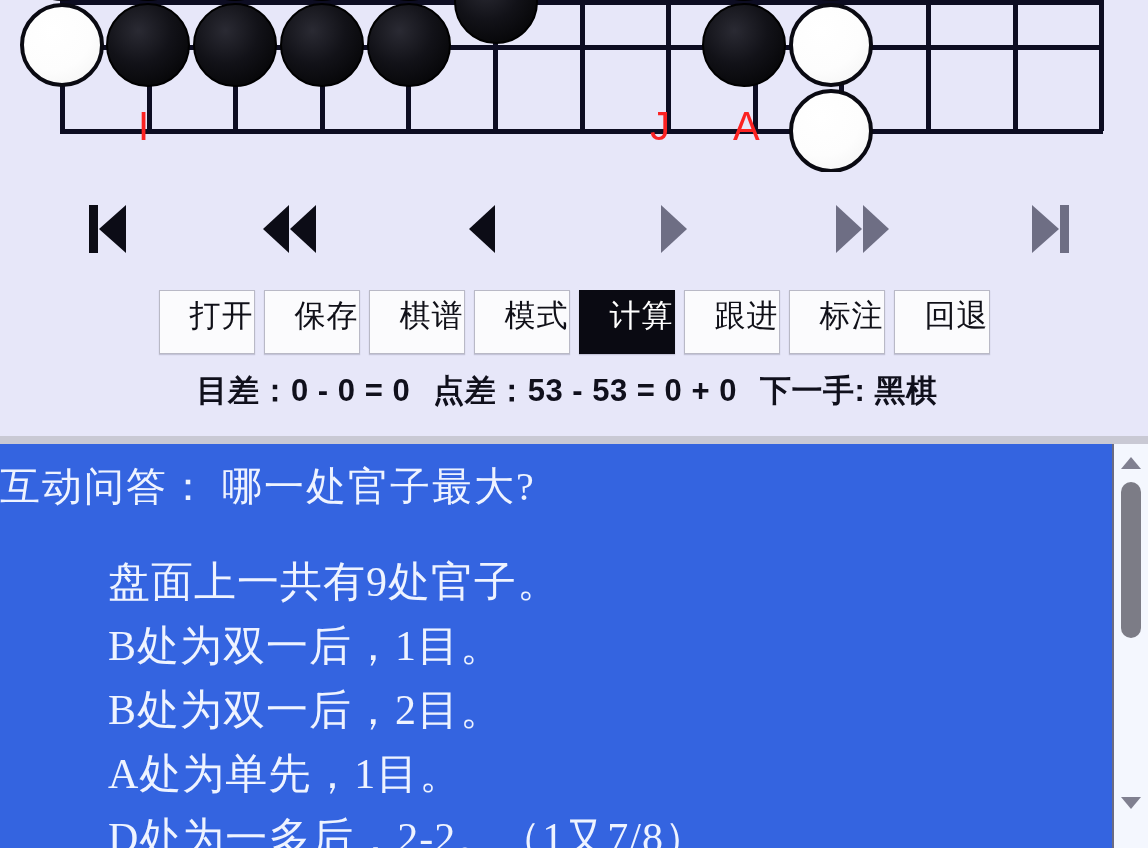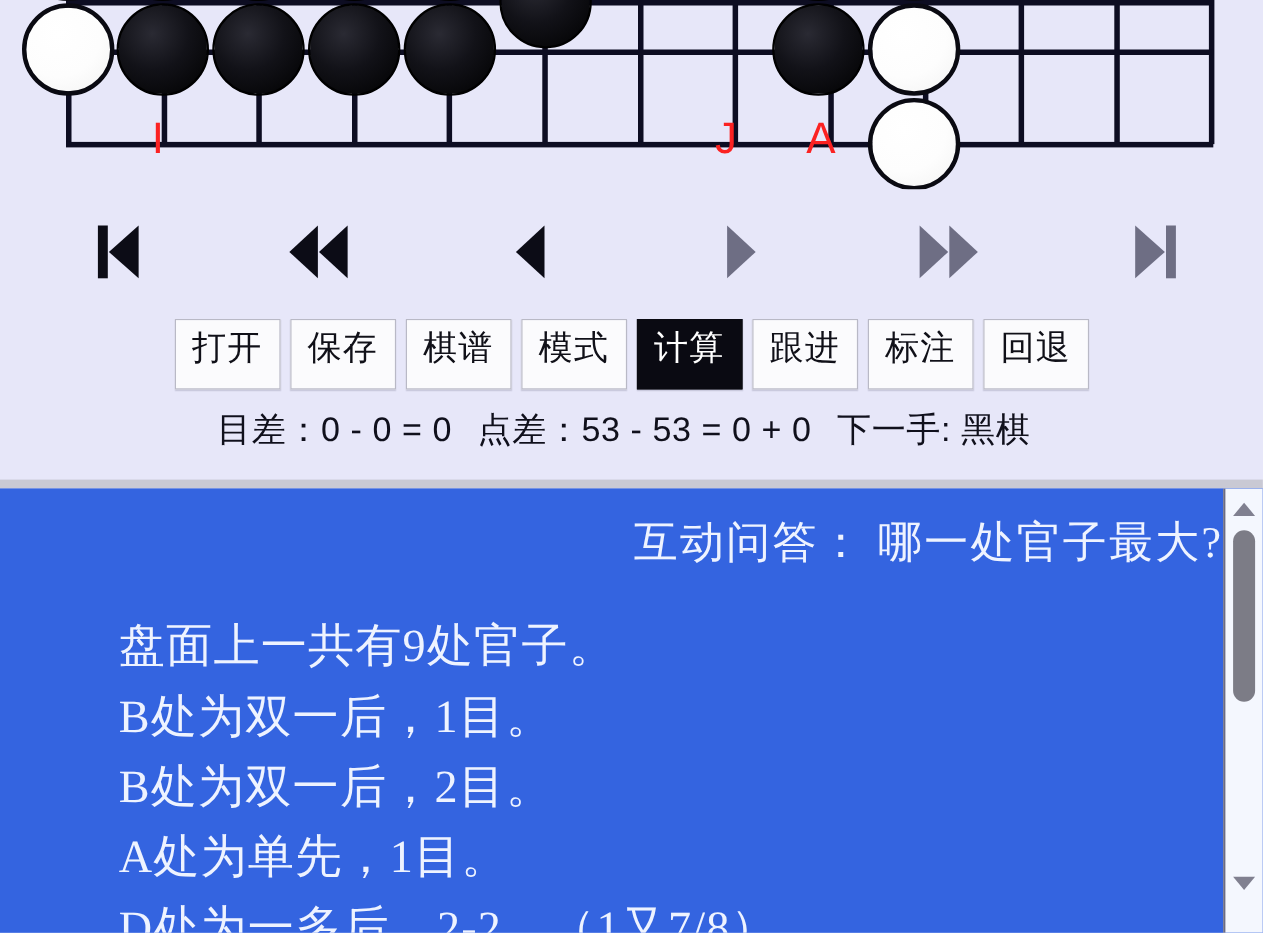--- a/index.html
+++ b/index.html
@@ -99,21 +99,21 @@
   .cmd-btn {
     width: 96px;
     height: 64px;
     box-sizing: border-box;
     border: 1px solid #b9b9c6;
     background: #fbfbfd;
     color: #101018;
     font-family: "Liberation Sans", "DejaVu Sans", sans-serif;
     font-size: 31px;
     line-height: 50px;
-    text-align: center;
+    text-align: right;
     letter-spacing: 1px;
     cursor: pointer;
     box-shadow: 0 1px 1px rgba(90,90,120,0.25);
   }
   .cmd-btn.selected {
     background: #0a0a12;
     color: #ffffff;
     border-color: #0a0a12;
   }
 
@@ -125,21 +125,21 @@
     width: 1148px;
     height: 46px;
     text-align: center;
     color: #10101c;
     font-family: "Liberation Sans", "DejaVu Sans", sans-serif;
     font-size: 31px;
     line-height: 46px;
     letter-spacing: 0.5px;
     white-space: nowrap;
   }
-  #status-line .seg { margin-right: 14px; }
+  #status-line .seg { margin-right: 14px; font-weight: bold; }
 
   
   #pane-separator {
     position: absolute;
     left: 0;
     top: 436px;
     width: 1148px;
     height: 8px;
     background: #c9c9d4;
   }
@@ -156,24 +156,24 @@
   }
   #qa-inner {
     position: absolute;
     left: 0; top: 0;
     width: 1112px;
     height: 404px;
     color: #eaf0ff;
     font-family: "Liberation Serif", "DejaVu Serif", serif;
   }
   #qa-title {
-    text-align: right;
+    text-align: left;
     font-size: 40px;
     line-height: 1.05;
-    padding-top: 28px;
+    padding-top: 22px;
     color: #eef3ff;
     letter-spacing: 2px;
     white-space: nowrap;
   }
   #qa-body {
     padding: 42px 0 0 108px;
   }
   .qa-line {
     font-size: 42px;
     line-height: 64px;

